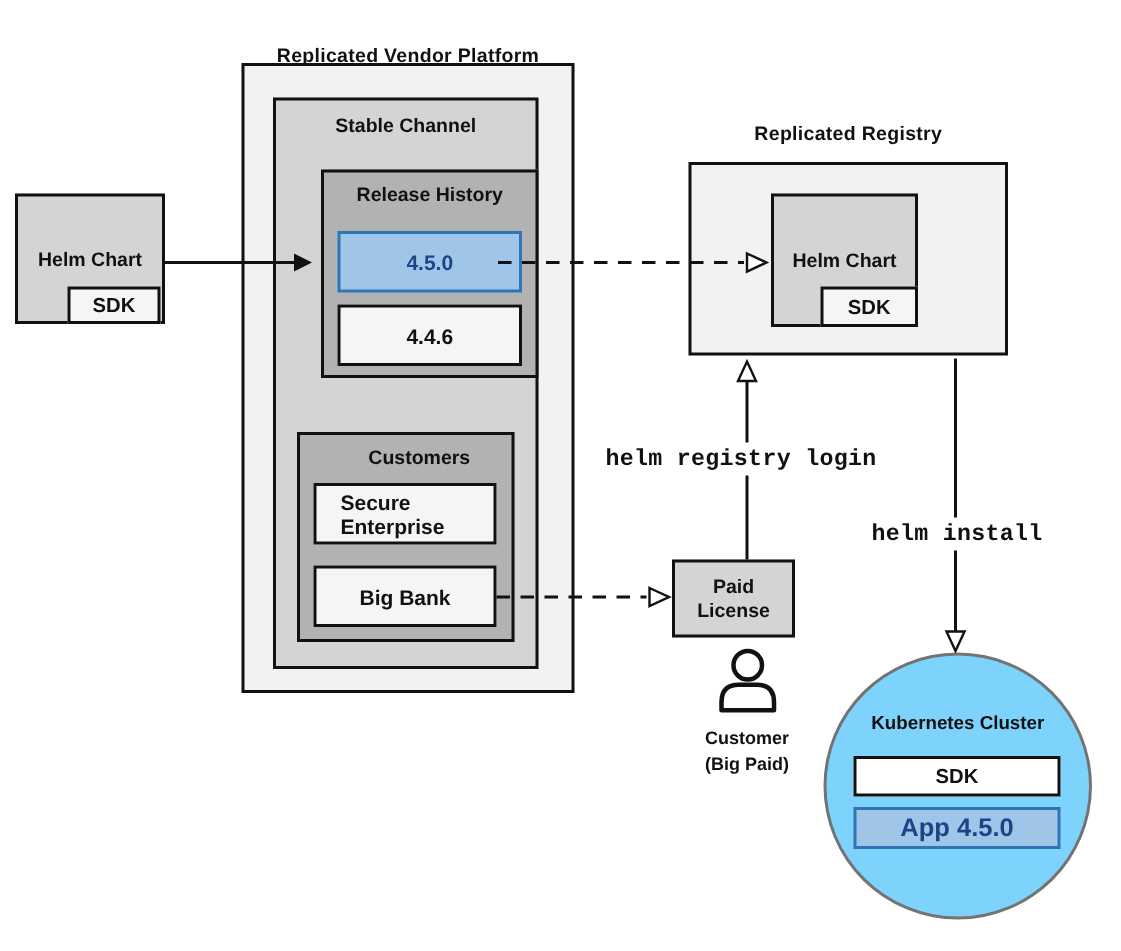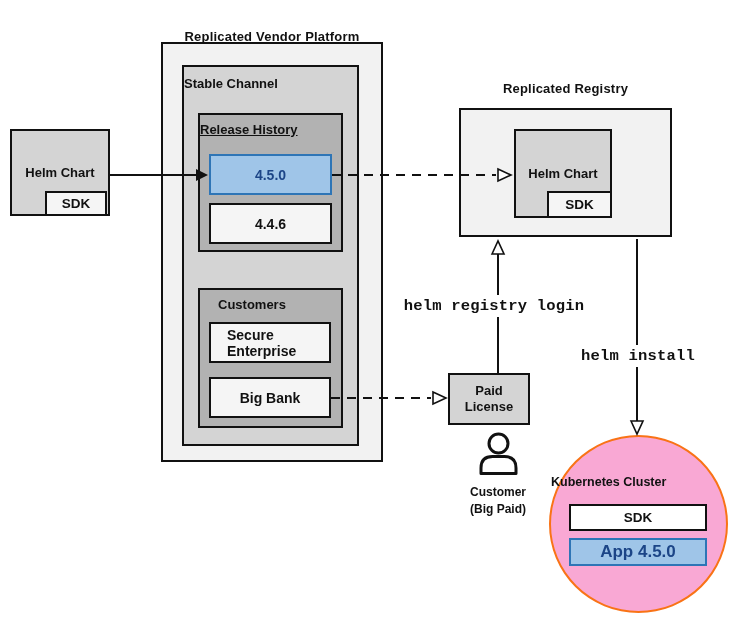--- a/index.html
+++ b/index.html
@@ -16,20 +16,21 @@
   .box { position: absolute; border: 2px solid #111; }
   .title {
     position: absolute;
     font-weight: bold;
     font-size: 13px;
     text-align: center;
     letter-spacing: .2px;
   }
   .inner-label {
     display: block;
+    text-align: center;
     font-weight: bold;
     font-size: 13px;
   }
   .center-label {
     display: flex;
     align-items: center;
     justify-content: center;
     font-weight: bold;
     font-size: 13px;
     text-align: center;
@@ -75,38 +76,38 @@
   }
   .caption {
     position: absolute;
     font-weight: bold;
     font-size: 12px;
     text-align: center;
     line-height: 17px;
   }
   .circle {
     position: absolute;
-    border: 2px solid #f97316;
+    border: 2px solid #737373;
     border-radius: 50%;
-    background: #f9a8d4;
+    background: #7dd3fc;
   }
 </style>
 </head>
 <body>
 
 <div id="stage">
 
   <div class="title" style="left:161px; top:29px; width:222px;">Replicated Vendor Platform</div>
 
   <div class="box fill-lightest" style="left:161px; top:42px; width:222px; height:420px;">
 
     <div class="box fill-light" style="left:19px; top:21px; width:177px; height:381px;">
       <span class="inner-label" style="margin-top:9px;">Stable Channel</span>
 
-      <div class="box fill-mid" style="left:14px; top:46px; width:145px; height:139px;text-decoration:underline;">
+      <div class="box fill-mid" style="left:30px; top:46px; width:145px; height:139px;">
         <span class="inner-label" style="margin-top:7px;">Release History</span>
         <div class="version-box hl-box" style="left: 9px; top: 39px; background: rgb(159, 197, 232); border-color: rgb(46, 117, 182); color: rgb(28, 69, 135);">4.5.0</div>
         <div class="version-box plain-card" style="left:9px; top:88px;">4.4.6</div>
       </div>
 
       <div class="box fill-mid" style="left:14px; top:221px; width:145px; height:140px;padding-left:18px;">
         <span class="inner-label" style="margin-top:7px;">Customers</span>
         <div class="version-box plain-card" style="left:9px; top:87px; width:122px;">Big Bank</div>
         <div class="version-box plain-card" style="left:9px; top:32px; width:122px; line-height:16px; padding:0 16px;">Secure Enterprise</div>
       </div>

